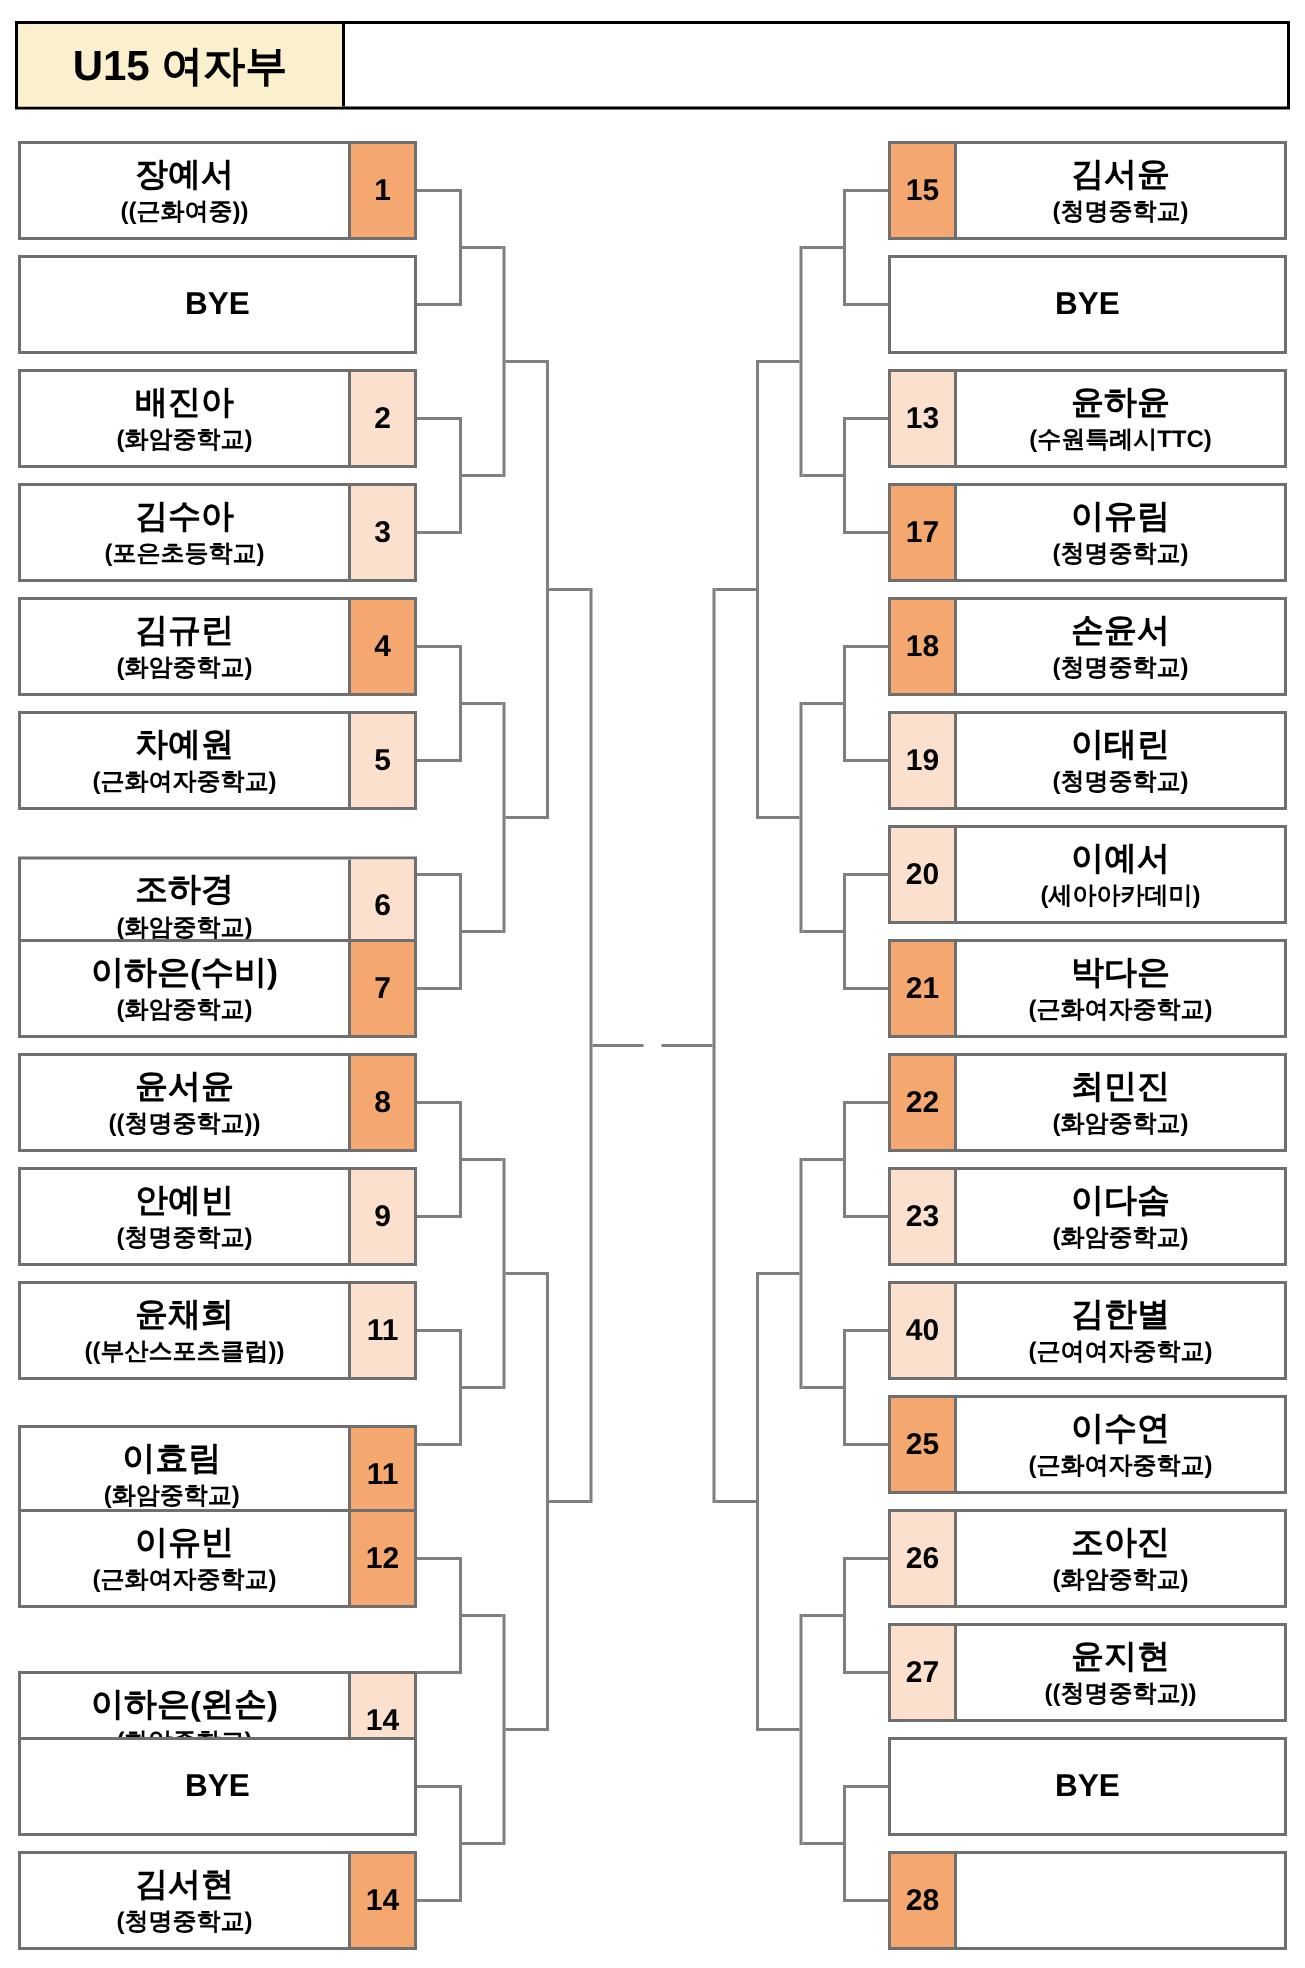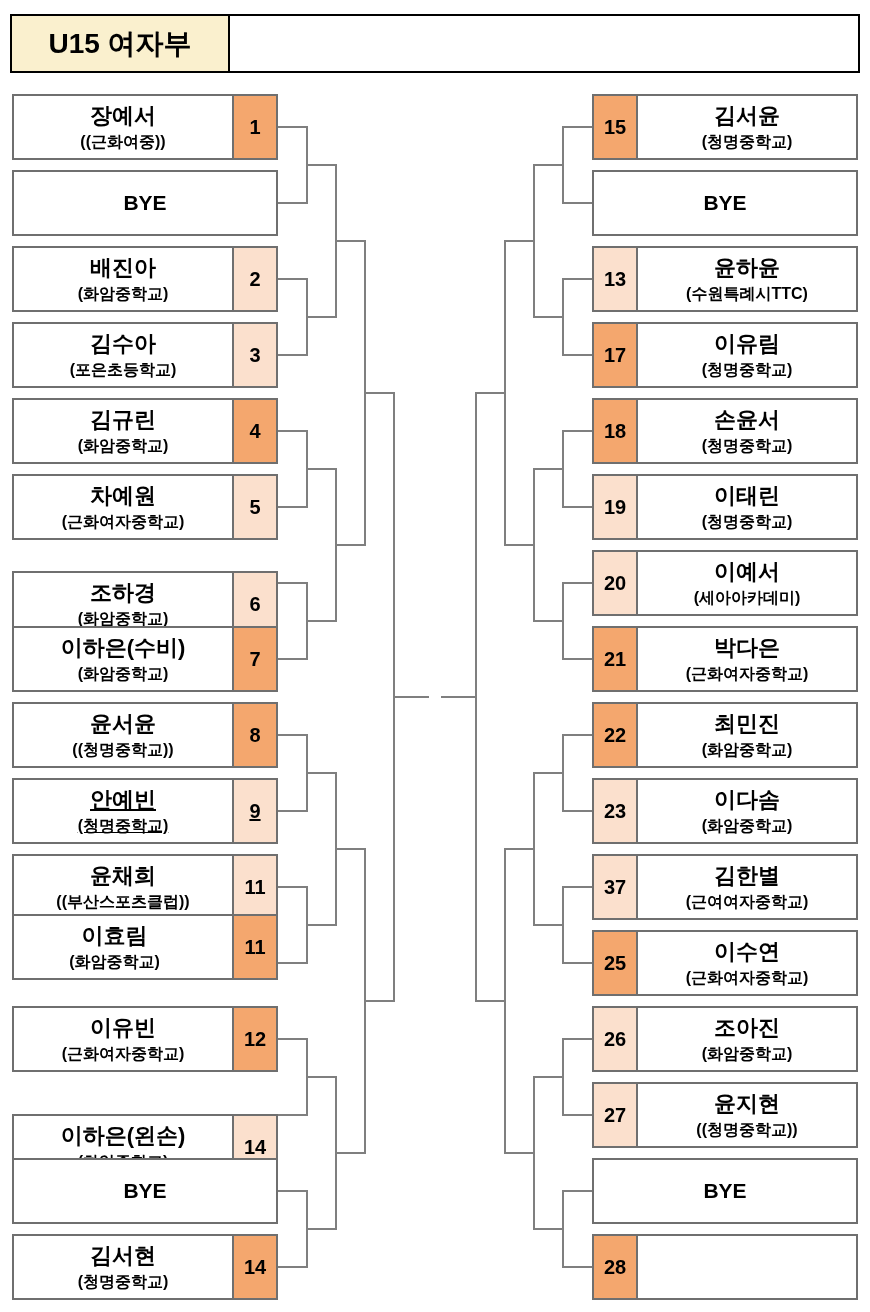--- a/index.html
+++ b/index.html
@@ -114,35 +114,35 @@
     </div>
     <div class="seed dark">7</div>
   </div>
       <div class="slot left-col" style="left: 12px; top: 702px;">
     <div class="info">
       <div class="pname">윤서윤</div>
       <div class="pschool">((청명중학교))</div>
     </div>
     <div class="seed dark">8</div>
   </div>
-      <div class="slot left-col" style="left: 12px; top: 778px; text-decoration: underline;">
+      <div class="slot left-col" style="left: 12px; top: 778px;">
     <div class="info">
       <div class="pname">안예빈</div>
       <div class="pschool">(청명중학교)</div>
     </div>
     <div class="seed light">9</div>
   </div>
       <div class="slot left-col" style="left: 12px; top: 854px;">
     <div class="info">
       <div class="pname">윤채희</div>
       <div class="pschool">((부산스포츠클럽))</div>
     </div>
     <div class="seed light">11</div>
   </div>
-      <div class="slot left-col" style="left: 12px; top: 914px; gap: 17px;">
+      <div class="slot left-col" style="left: 12px; top: 950px; gap: 17px;">
     <div class="info">
       <div class="pname">이효림</div>
       <div class="pschool">(화암중학교)</div>
     </div>
     <div class="seed dark">11</div>
   </div>
       <div class="slot left-col" style="left: 12px; top: 1006px;">
     <div class="info">
       <div class="pname">이유빈</div>
       <div class="pschool">(근화여자중학교)</div>
@@ -232,21 +232,21 @@
       <div class="pname">이다솜</div>
       <div class="pschool">(화암중학교)</div>
     </div>
     <div class="seed light">23</div>
   </div>
       <div class="slot right-col" style="left: 592px; top: 854px;">
     <div class="info">
       <div class="pname">김한별</div>
       <div class="pschool">(근여여자중학교)</div>
     </div>
-    <div class="seed light">37</div>
+    <div class="seed light">40</div>
   </div>
       <div class="slot right-col" style="left: 592px; top: 930px;">
     <div class="info">
       <div class="pname">이수연</div>
       <div class="pschool">(근화여자중학교)</div>
     </div>
     <div class="seed dark">25</div>
   </div>
       <div class="slot right-col" style="left: 592px; top: 1006px;">
     <div class="info">

